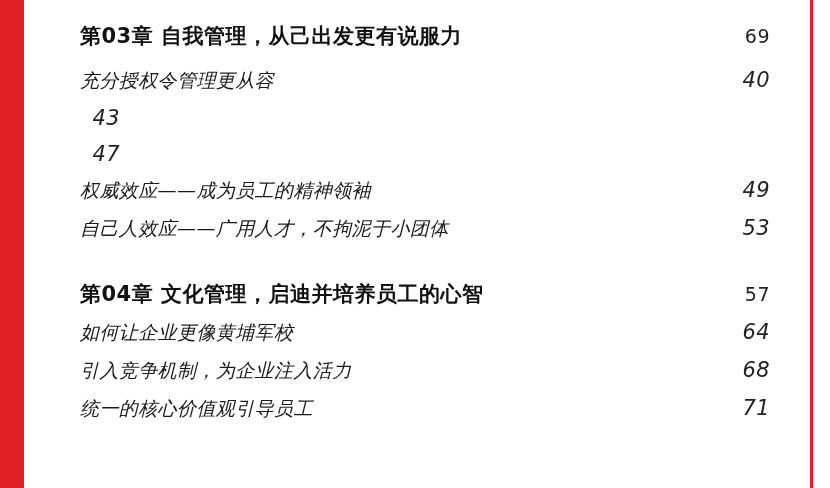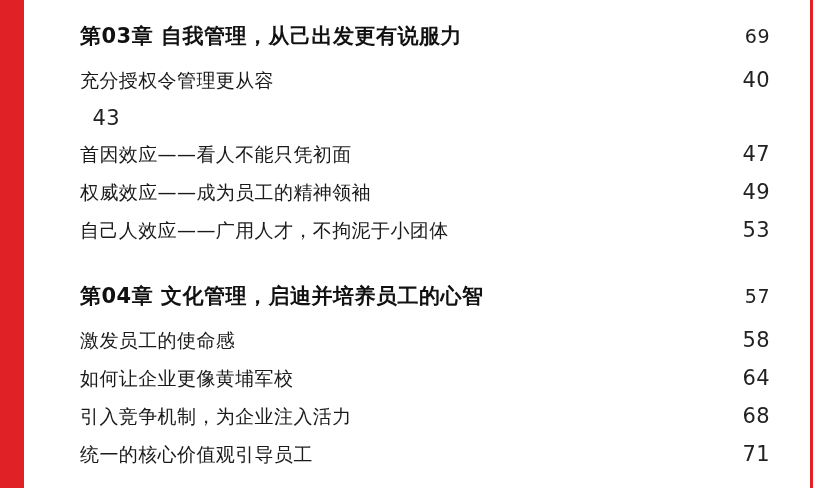--- a/index.html
+++ b/index.html
@@ -67,20 +67,21 @@
     min-width: 40px;
     text-align: right;
   }
   .entry-row {
     display: flex;
     align-items: baseline;
     justify-content: space-between;
     font-size: 19px;
     color: #1a1a1a;
     letter-spacing: 0.4px;
+    font-style: italic;
   }
   .entry-row .title {
     white-space: nowrap;
   }
   .entry-row .page-no {
     font-size: 21px;
     color: #222222;
     min-width: 40px;
     text-align: right;
   }
@@ -107,43 +108,38 @@
       </div>
 
       <div class="entry-row sec1-entry-0">
         <span class="title">充分授权令管理更从容</span>
         <span class="page-no">40</span>
       </div>
       <div class="entry-row entry-gap">
         <span class="page-no">43</span>
       </div>
       <div class="entry-row entry-gap">
-        <span class="title">首因效应——看人不能只凭初面</span>
         <span class="page-no">47</span>
       </div>
       <div class="entry-row entry-gap">
         <span class="title">权威效应——成为员工的精神领袖</span>
         <span class="page-no">49</span>
       </div>
       <div class="entry-row entry-gap">
         <span class="title">自己人效应——广用人才，不拘泥于小团体</span>
         <span class="page-no">53</span>
       </div>
     </div>
 
     <div class="toc-section">
       <div class="chapter-row sec2-chapter">
         <span class="title">第04章  文化管理，启迪并培养员工的心智</span>
         <span class="page-no">57</span>
       </div>
 
-      <div class="entry-row sec2-entry-0">
-        <span class="title">激发员工的使命感</span>
-        <span class="page-no">58</span>
-      </div>
       <div class="entry-row entry-gap">
         <span class="title">如何让企业更像黄埔军校</span>
         <span class="page-no">64</span>
       </div>
       <div class="entry-row entry-gap">
         <span class="title">引入竞争机制，为企业注入活力</span>
         <span class="page-no">68</span>
       </div>
       <div class="entry-row entry-gap">
         <span class="title">统一的核心价值观引导员工</span>

